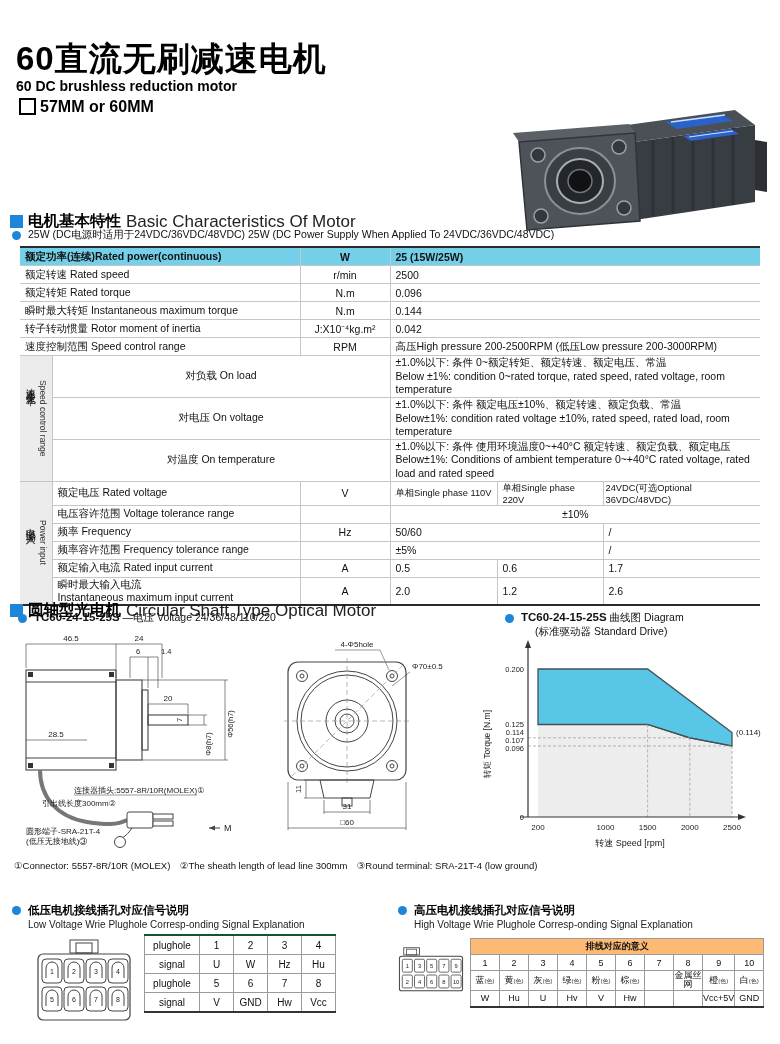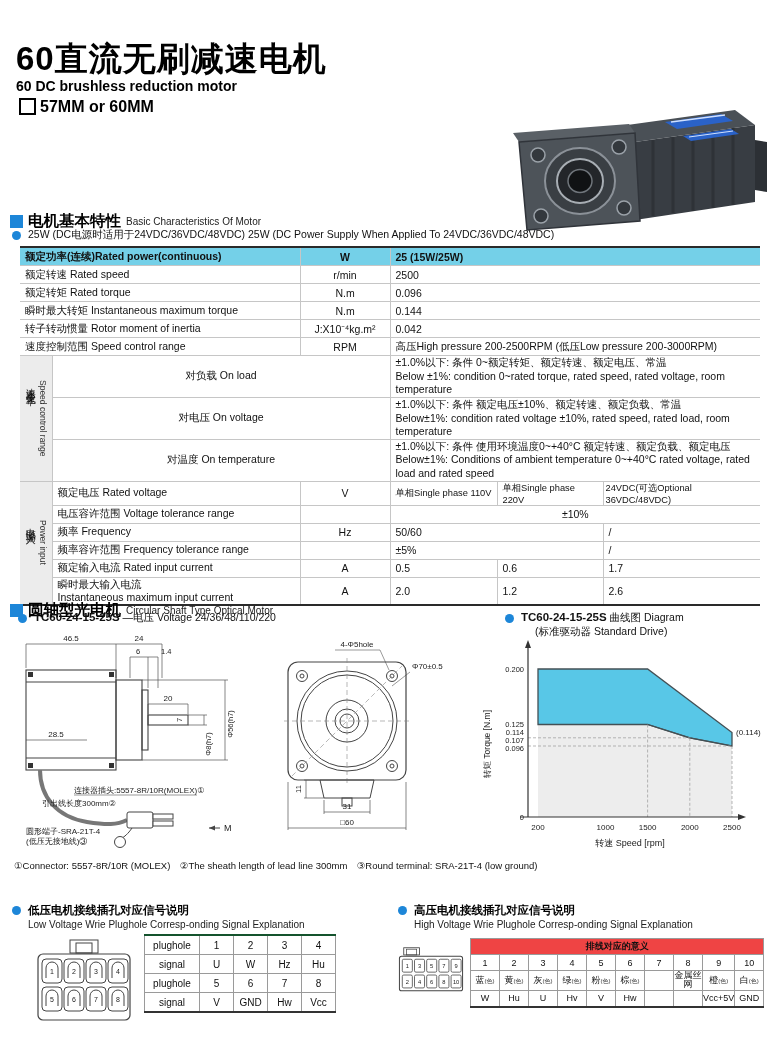--- a/index.html
+++ b/index.html
@@ -12,21 +12,21 @@
   .title-en { font-size:14px; font-weight:bold; color:#000; line-height:1.2; }
   .size-note { font-size:16px; font-weight:bold; color:#000; margin-top:3px; display:flex; align-items:center; }
   .size-square { display:inline-block; width:13px; height:13px; border:2px solid #000; margin:0 4px 0 3px; }
 
   .product-photo { position:absolute; top:100px; left:483px; }
 
   
   .sec-head { position:absolute; display:flex; align-items:center;margin-top:15px; }
   .sq { width:13px; height:13px; background:#1d86d8; margin-right:5px; flex:0 0 auto; }
   .sec-cn { font-size:15.5px; font-weight:bold; color:#000; }
-  .sec-en { font-size:10px; color:#222; margin-left:5px; }
+  .sec-en { font-size:17px; color:#222; margin-left:5px; }
 
   .bullet-line { position:absolute; display:flex; align-items:center; font-size:10.5px; color:#111; }
   .dot { width:9px; height:9px; border-radius:50%; background:#1d86d8; margin-right:7px; flex:0 0 auto; }
   .model-bold { font-weight:bold; font-size:11.5px; }
 
   
   .spec-table { position:absolute; top:246px; left:20px; width:740px; border-collapse:collapse;
                 table-layout:fixed; border-top:2px solid #2a2a2a; border-bottom:2px solid #2a2a2a; }
   .spec-table td { border:1px solid #c6c6c6; padding:0 5px; font-size:10.5px; height:17px; color:#111; }
   .spec-table td:first-child { border-left:0; }
@@ -59,21 +59,21 @@
 
   .lv-table { border-collapse:collapse; margin:4px 0 0 10px;
               border-top:2px solid #14532d; border-bottom:2px solid #333;padding-left:24px; }
   .lv-table td { border:1px solid #9a9a9a; font-size:10px; text-align:center; height:16px; width:31px; color:#111; }
   .lv-table td.rowhdr { width:52px; }
 
   .hv-table { border-collapse:collapse; margin:8px 0 0 6px;
               border-top:1px solid #555; border-bottom:2px solid #333; table-layout:fixed; }
   .hv-table td { border:1px solid #9a9a9a; font-size:9px; text-align:center; height:15px; width:28px;
                  color:#111; padding:0; overflow:hidden; }
-  .hv-title { background:#ef4444; font-weight:bold; font-size:10.5px; height:17px; }
+  .hv-title { background:#fdba74; font-weight:bold; font-size:10.5px; height:17px; }
   .color-cell { font-size:10px; height:27px; line-height:1.05; }
   .color-sub { font-size:6px; color:#333; }
 </style>
 </head>
 <body>
 
 <div class="page">
 
   <div class="header-block">
     <div class="title-cn">60直流无刷减速电机</div>

